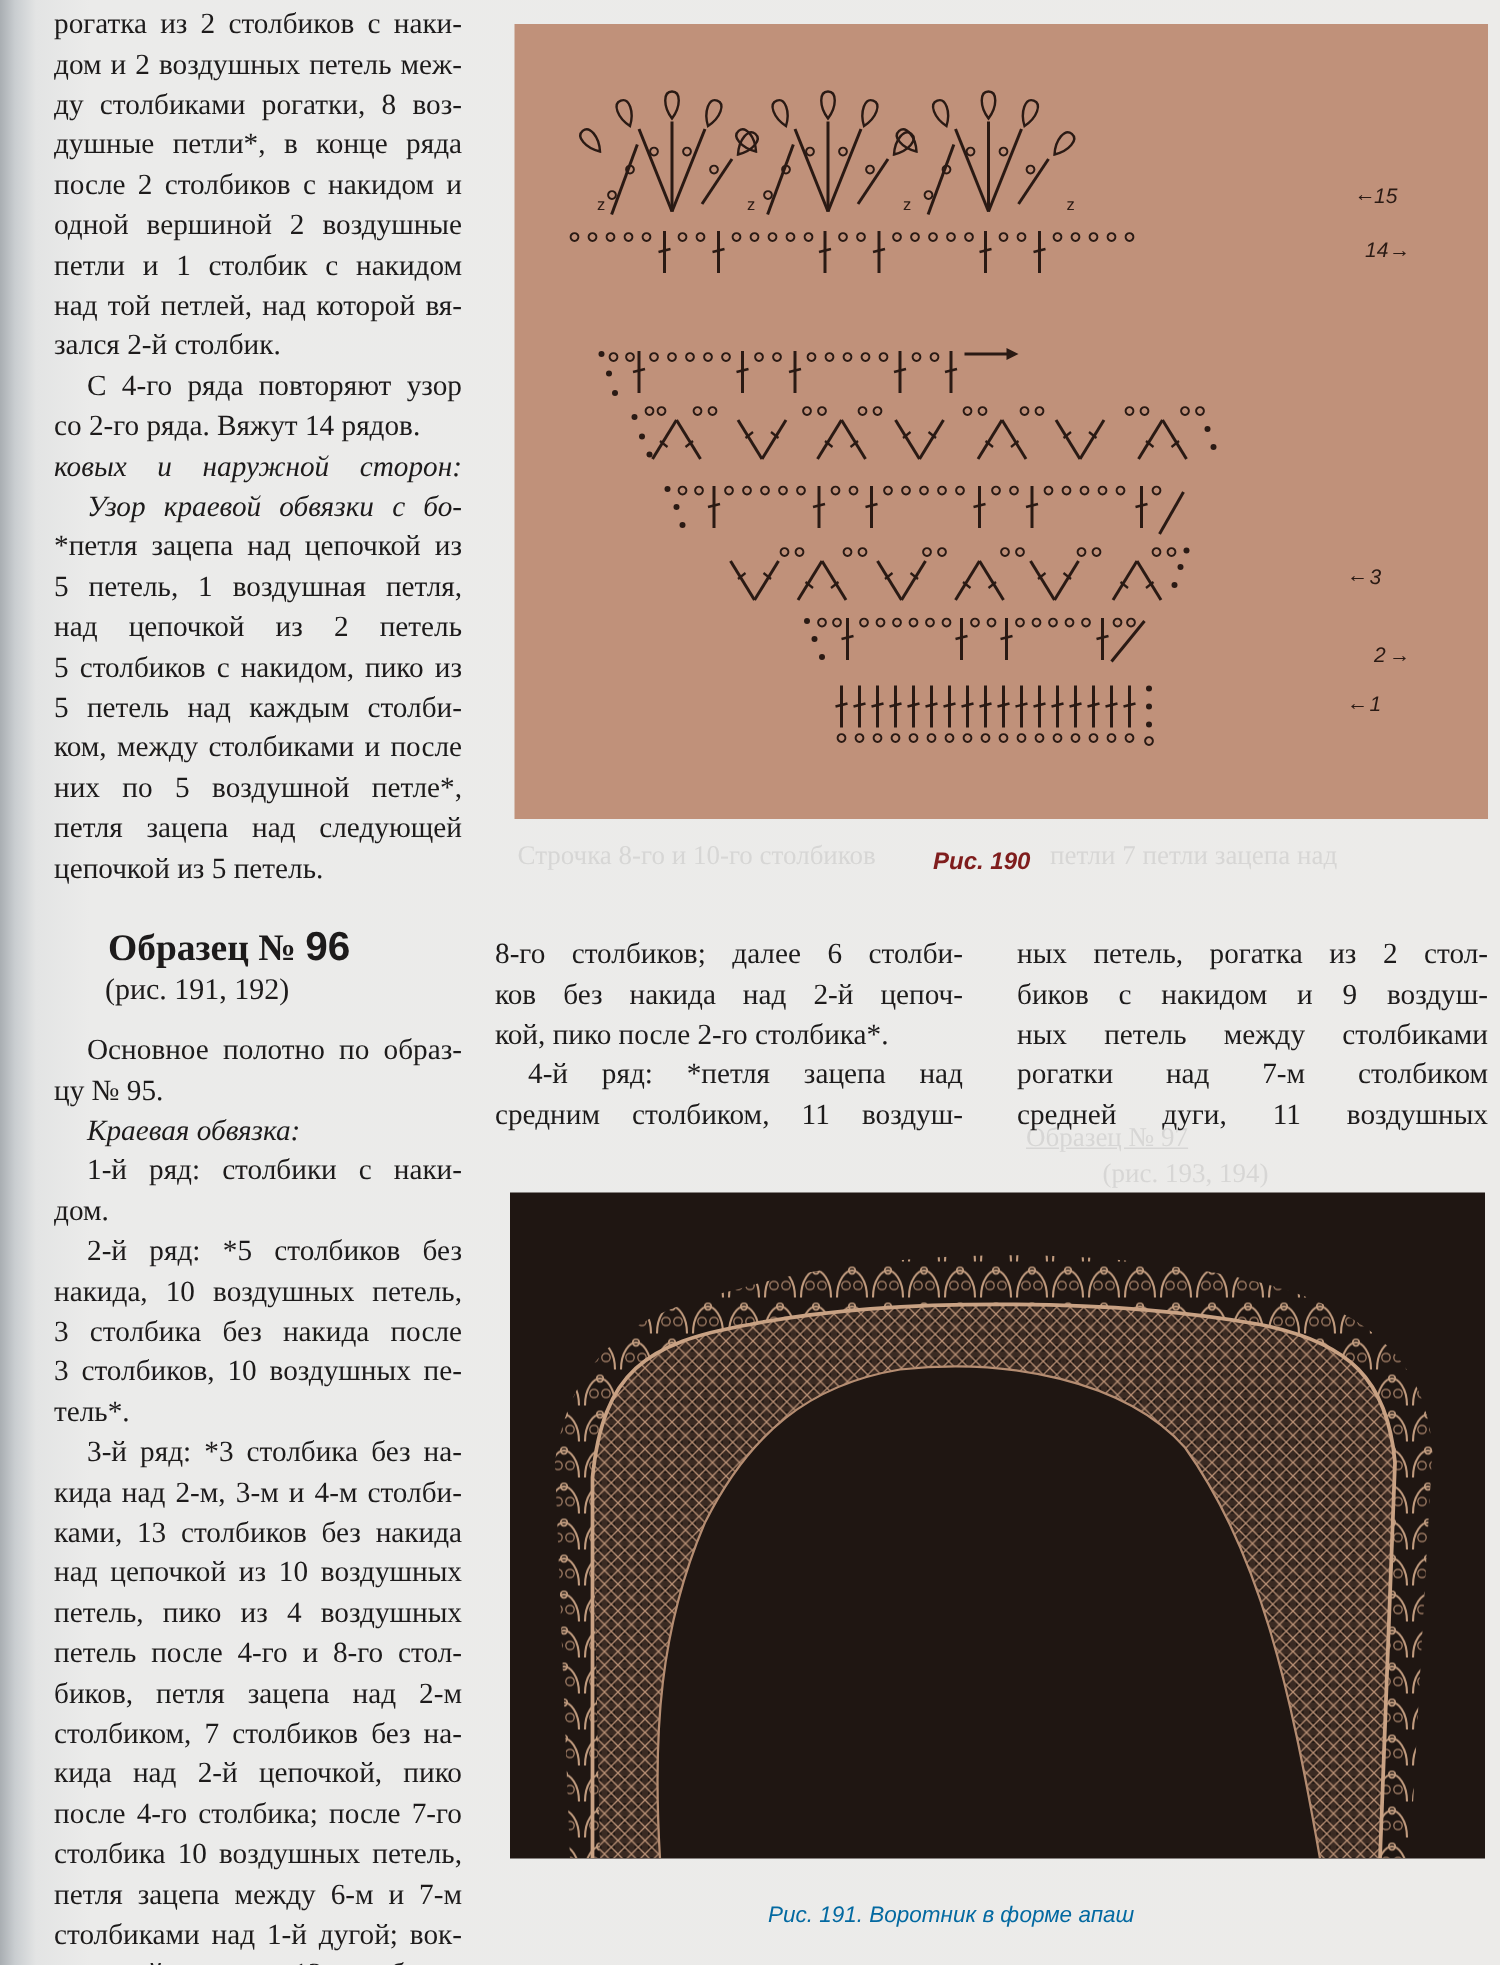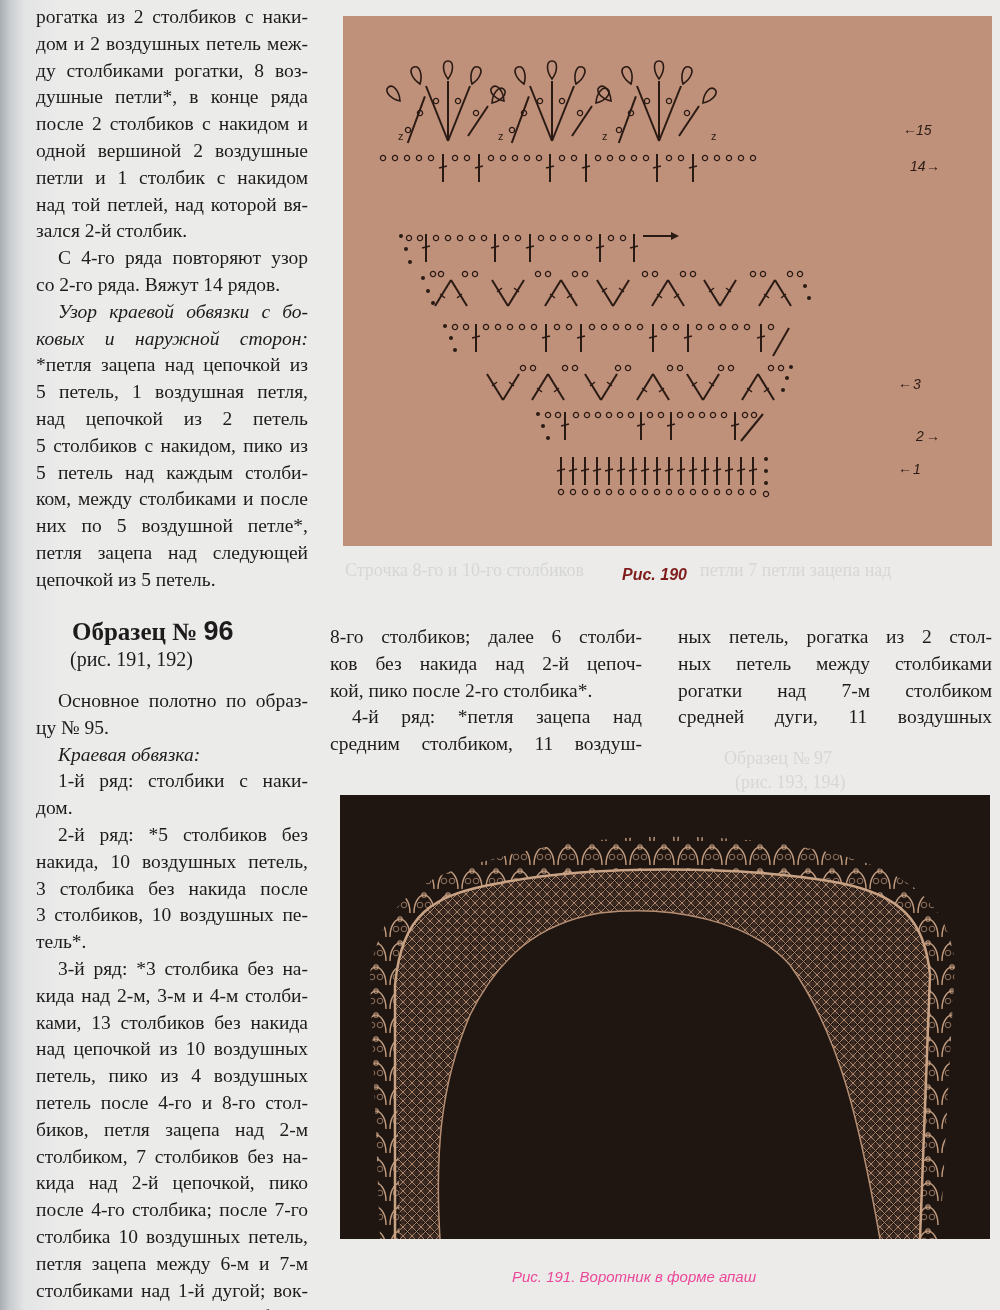--- a/index.html
+++ b/index.html
@@ -21,50 +21,50 @@
   .heading .title { font-size: 25px; font-weight: bold; line-height: 30px; text-align: right; }
   .heading .title .num { font-family: "Liberation Sans", sans-serif; font-size: 27px; }
   .heading .sub { font-size: 20px; line-height: 24px; margin-left: -2px; }
   .diagram {
     position: absolute; left: 343px; top: 16px; width: 649px; height: 530px;
     background: #c0917a;
   }
   .diagram svg { position: absolute; left: 0; top: 0; }
   .cap190 { position: absolute; left: 622px; top: 566px; font-size: 16px; font-style: italic; font-weight: bold; font-family: "Liberation Sans", sans-serif; color: #7f1d1d; }
   .photo { position: absolute; left: 340px; top: 795px; width: 650px; height: 444px; background: #1f1612; overflow: hidden; }
-  .cap191 { position: absolute; left: 512px; top: 1268px; font-size: 15px; font-style: italic; font-family: "Liberation Sans", sans-serif; color: #ec4899; }
+  .cap191 { position: absolute; left: 512px; top: 1268px; font-size: 15px; font-style: italic; font-family: "Liberation Sans", sans-serif; color: #0369a1; }
   .ghost { position: absolute; color: rgba(120,120,120,0.18); font-size: 18px; white-space: nowrap; }
 </style>
 </head>
 <body>
 
 <div class="ghost" style="left:345px;top:560px;">Строчка 8-го и 10-го столбиков</div>
 <div class="ghost" style="left:700px;top:560px;">петли 7 петли зацепа над</div>
-<div class="ghost" style="left:724px;top:748px;">Образец № 97</div>
+<div class="ghost" style="left:684px;top:748px;text-decoration:underline;">Образец № 97</div>
 <div class="ghost" style="left:735px;top:772px;">(рис. 193, 194)</div>
 
 <div id="col-left" class="col">
   <div>
     <span class="line">рогатка из 2 столбиков с наки-</span>
     <span class="line">дом и 2 воздушных петель меж-</span>
     <span class="line">ду столбиками рогатки, 8 воз-</span>
     <span class="line">душные петли*, в конце ряда</span>
     <span class="line">после 2 столбиков с накидом и</span>
     <span class="line">одной вершиной 2 воздушные</span>
     <span class="line">петли и 1 столбик с накидом</span>
     <span class="line">над той петлей, над которой вя-</span>
     <span class="line last">зался 2-й столбик.</span>
   </div>
   <div>
     <span class="line" style="padding-left:22px;">С 4-го ряда повторяют узор</span>
     <span class="line last">со 2-го ряда. Вяжут 14 рядов.</span>
   </div>
   <div class="it">
+    <span class="line">ковых и наружной сторон:</span>
     <span class="line" style="padding-left:22px;">Узор краевой обвязки с бо-</span>
-    <span class="line">ковых и наружной сторон:</span>
   </div>
   <div>
     <span class="line">*петля зацепа над цепочкой из</span>
     <span class="line">5 петель, 1 воздушная петля,</span>
     <span class="line">над цепочкой из 2 петель</span>
     <span class="line">5 столбиков с накидом, пико из</span>
     <span class="line">5 петель над каждым столби-</span>
     <span class="line">ком, между столбиками и после</span>
     <span class="line">них по 5 воздушной петле*,</span>
     <span class="line">петля зацепа над следующей</span>
@@ -116,20 +116,21 @@
 <div id="col-mid" class="col">
   <span class="line">8-го столбиков; далее 6 столби-</span>
   <span class="line">ков без накида над 2-й цепоч-</span>
   <span class="line last">кой, пико после 2-го столбика*.</span>
   <span class="line" style="padding-left:22px;">4-й ряд: *петля зацепа над</span>
   <span class="line">средним столбиком, 11 воздуш-</span>
 </div>
 
 <div id="col-right" class="col">
   <span class="line">ных петель, рогатка из 2 стол-</span>
+  <span class="line">биков с накидом и 9 воздуш-</span>
   <span class="line">ных петель между столбиками</span>
   <span class="line">рогатки над 7-м столбиком</span>
   <span class="line">средней дуги, 11 воздушных</span>
 </div>
 
 <div class="diagram">
   <svg width="649" height="530" viewBox="0 0 649 530">
     <defs>
       <g id="ch">
           <circle r="2.6" fill="none" stroke="#2a1a14" stroke-width="1.3"></circle>

